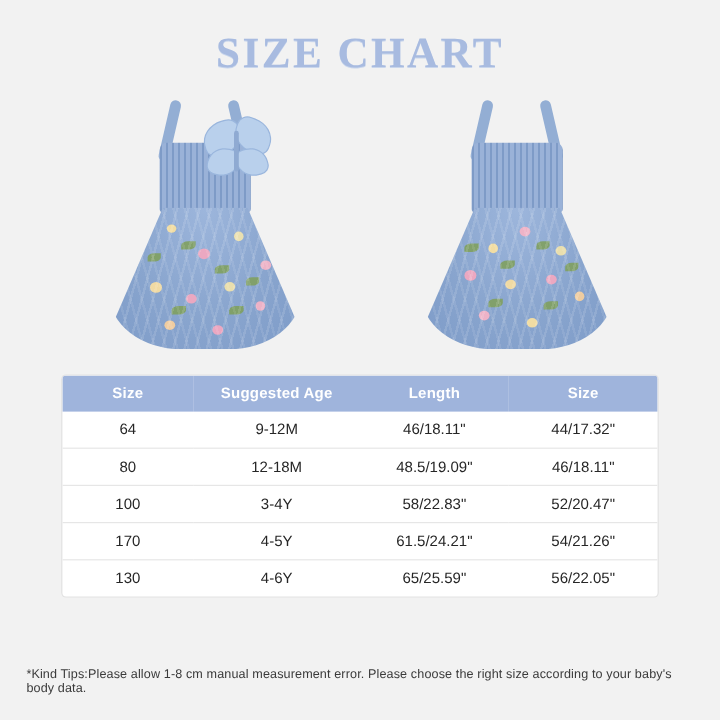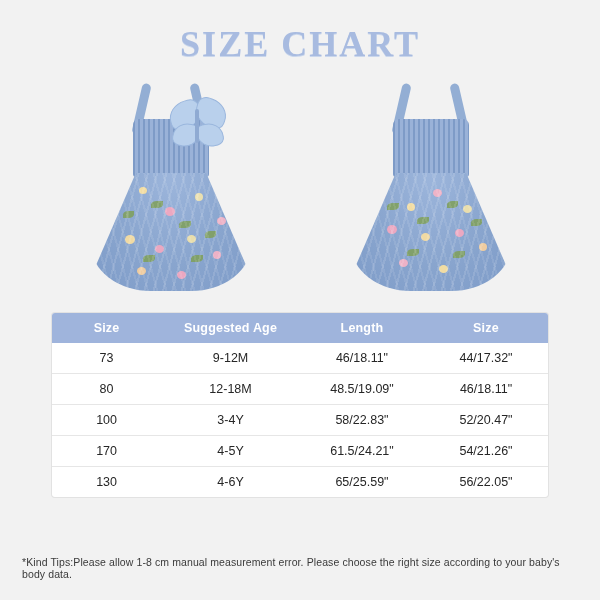--- a/index.html
+++ b/index.html
@@ -261,21 +261,21 @@
       <thead>
         <tr>
           <th>Size</th>
           <th>Suggested Age</th>
           <th>Length</th>
           <th>Size</th>
         </tr>
       </thead>
       <tbody>
         <tr>
-          <td>73</td>
+          <td>64</td>
           <td>9-12M</td>
           <td>46/18.11"</td>
           <td>44/17.32"</td>
         </tr>
         <tr>
           <td>80</td>
           <td>12-18M</td>
           <td>48.5/19.09"</td>
           <td>46/18.11"</td>
         </tr>

